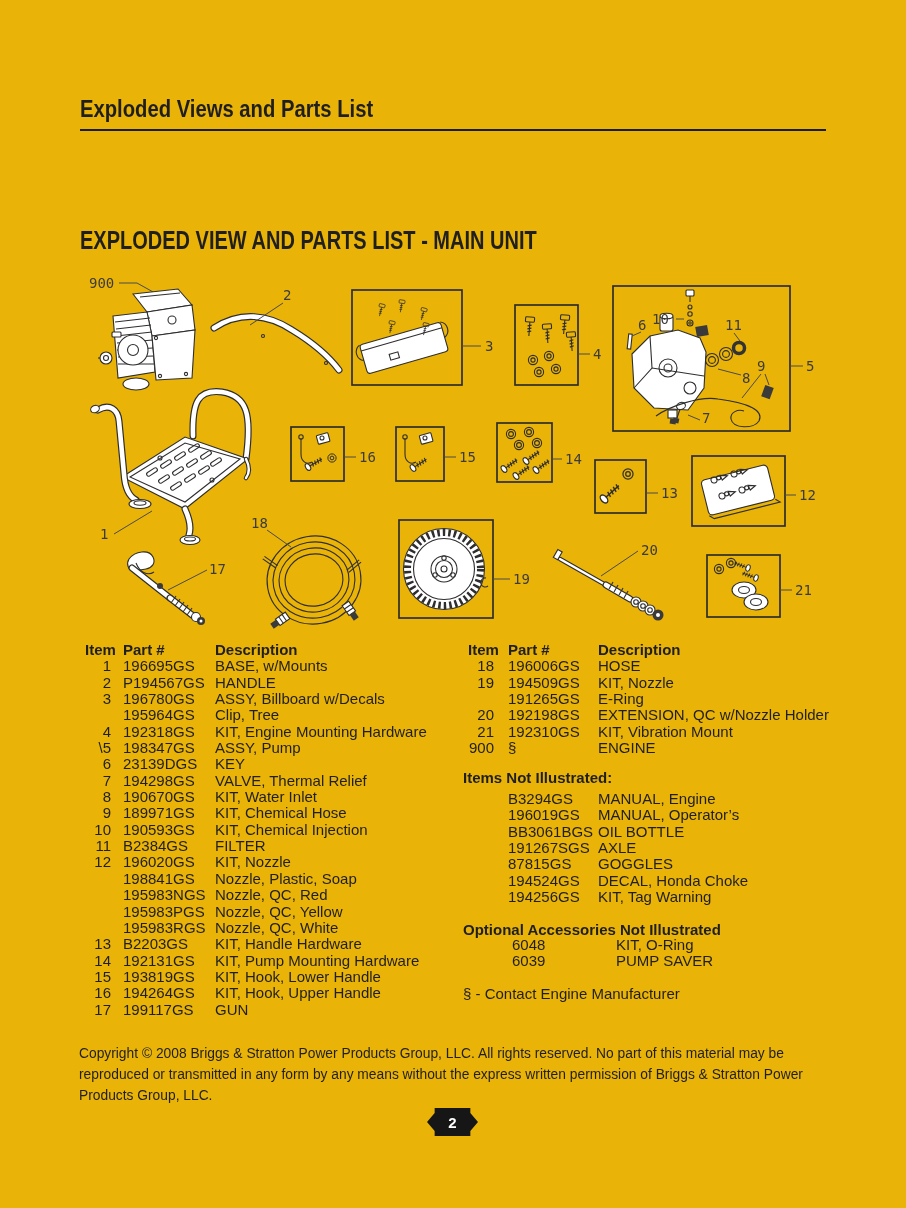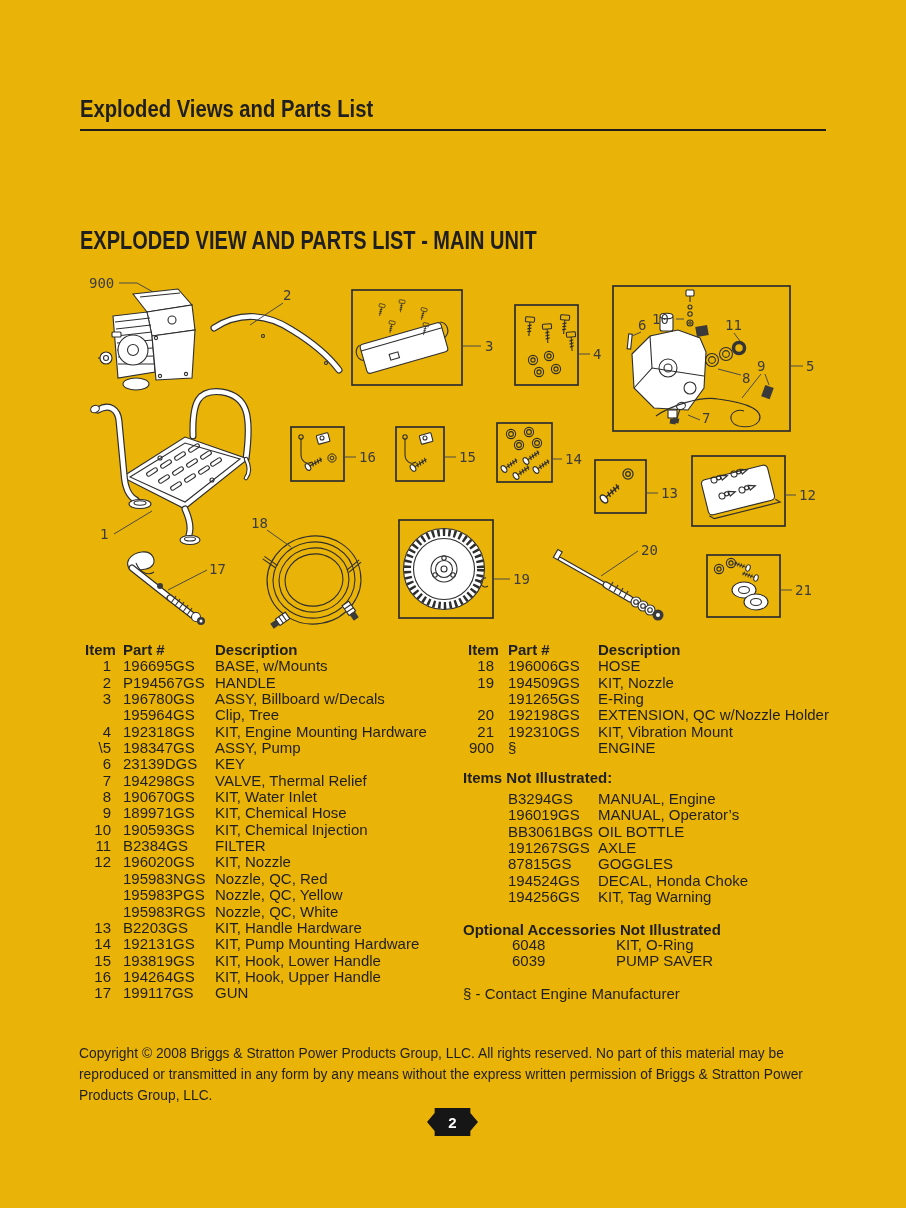--- a/index.html
+++ b/index.html
@@ -483,20 +483,25 @@
           <span class="cp">B2384GS</span>
           <span class="cd">FILTER</span>
         </div>
 
         <div class="prow">
           <span class="ci">12</span>
           <span class="cp">196020GS</span>
           <span class="cd">KIT, Nozzle</span>
         </div>
 
+        <div class="prow">
+          <span class="ci"></span>
+          <span class="cp">198841GS</span>
+          <span class="cd">Nozzle, Plastic, Soap</span>
+        </div>
 
         <div class="prow">
           <span class="ci"></span>
           <span class="cp">195983NGS</span>
           <span class="cd">Nozzle, QC, Red</span>
         </div>
 
         <div class="prow">
           <span class="ci"></span>
           <span class="cp">195983PGS</span>

